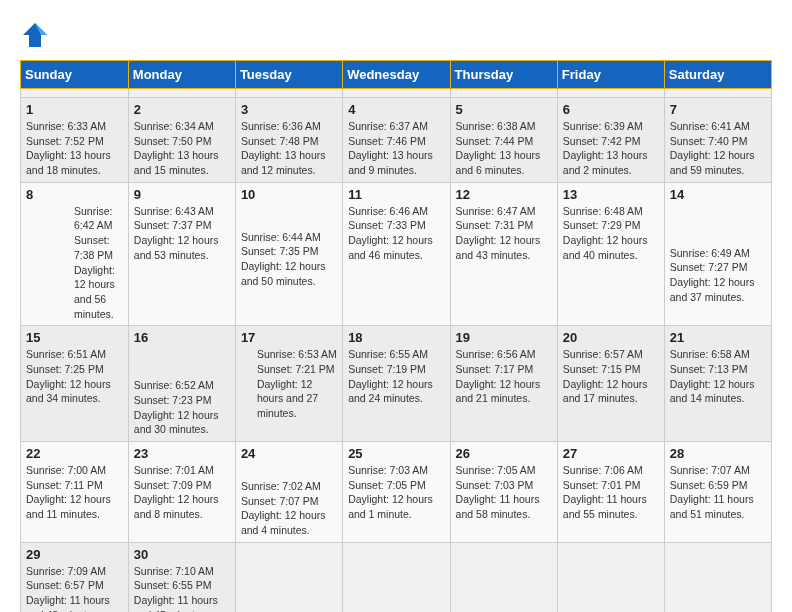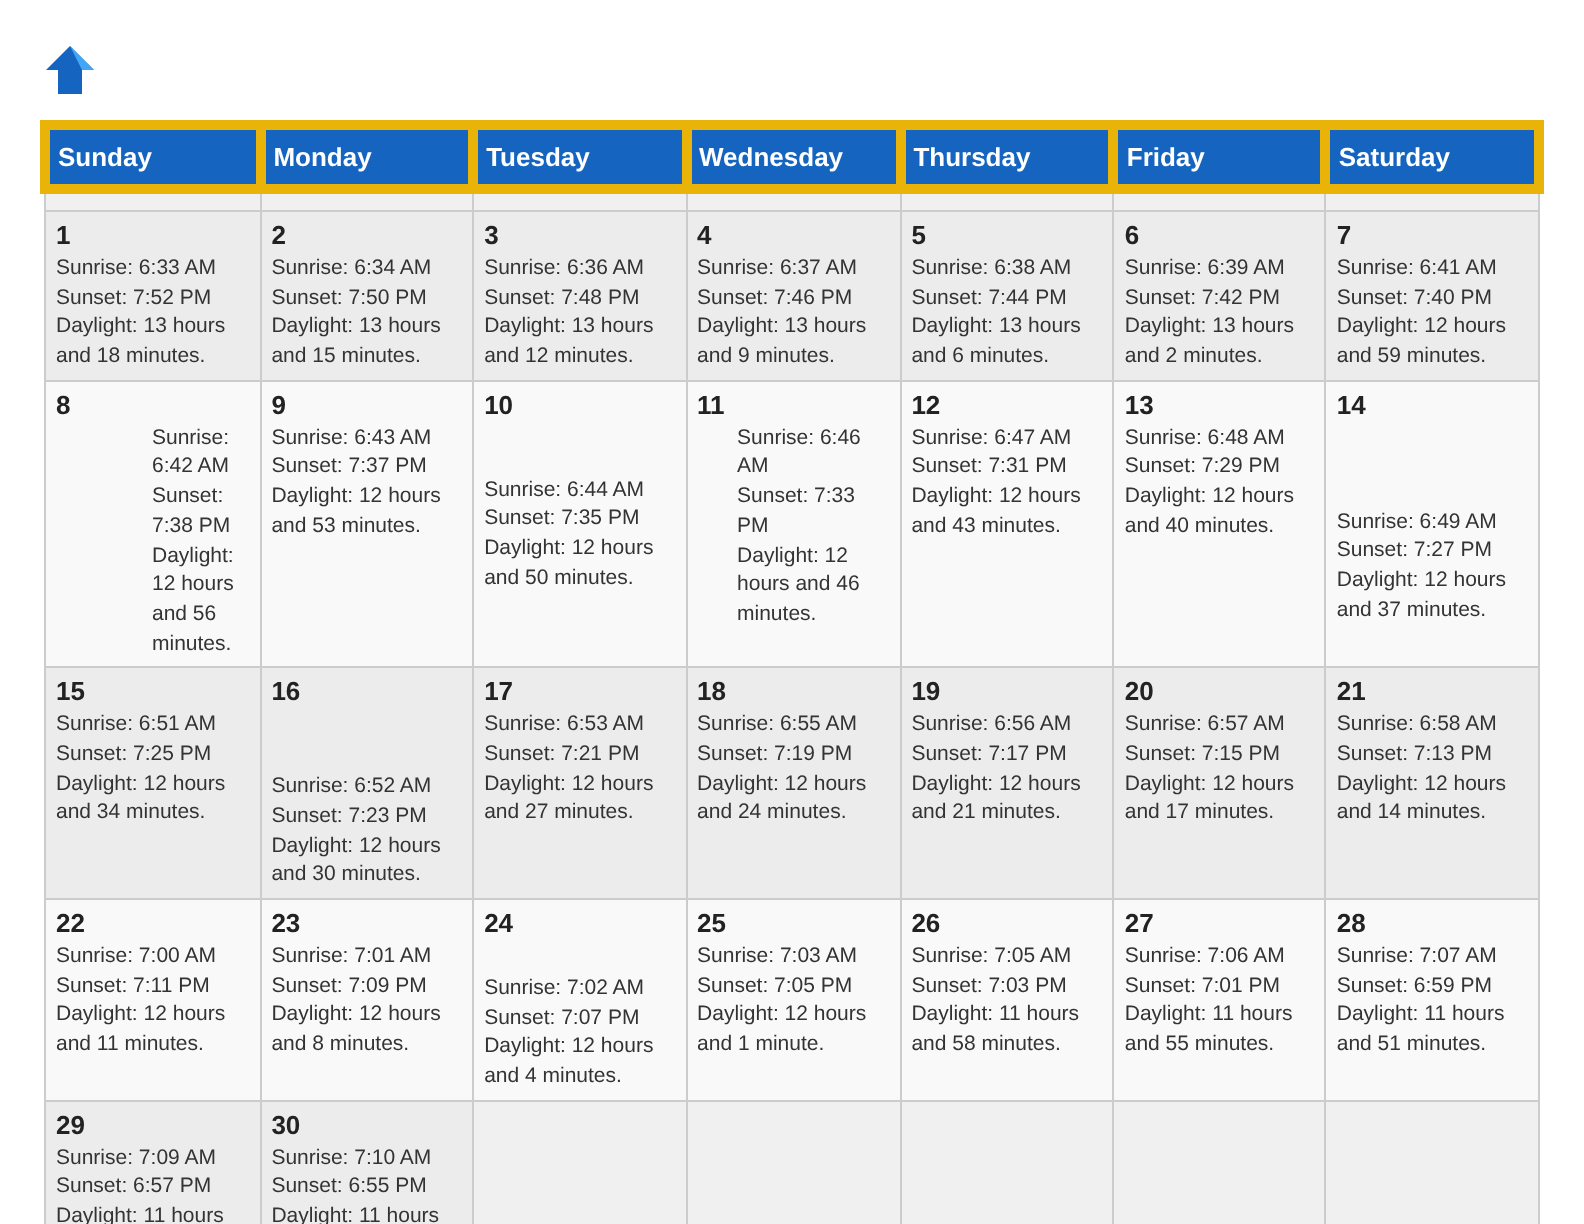--- a/index.html
+++ b/index.html
@@ -57,21 +57,21 @@
       border-collapse: collapse;
       font-size: 11px;
     }
     .calendar-table thead tr th {
       background: #1565c0;
       color: #fff;
       padding: 6px 4px;
       text-align: left;
       font-size: 13px;
       font-weight: bold;
-      border: 5px solid #eab308;
+      border: 1px solid #eab308;
     }
     .calendar-table tbody tr td {
       vertical-align: top;
       padding: 4px 5px;
       border: 1px solid #ccc;
       background: #fff;
       width: 108px;
       min-height: 80px;
     }
     .calendar-table tbody tr:nth-child(odd) td {
@@ -196,21 +196,21 @@
 Daylight: 12 hours and 53 minutes.</div>
         </td>
         <td>
           <span class="day-num">10</span>
           <div class="day-info" style="white-space: pre-line; margin-top: 28px;">Sunrise: 6:44 AM
 Sunset: 7:35 PM
 Daylight: 12 hours and 50 minutes.</div>
         </td>
         <td>
           <span class="day-num">11</span>
-          <div class="day-info" style="white-space: pre-line; margin-left: 20px;">Sunrise: 6:46 AM
+          <div class="day-info" style="white-space: pre-line;">Sunrise: 6:46 AM
 Sunset: 7:33 PM
 Daylight: 12 hours and 46 minutes.</div>
         </td>
         <td>
           <span class="day-num">12</span>
           <div class="day-info" style="white-space: pre-line;">Sunrise: 6:47 AM
 Sunset: 7:31 PM
 Daylight: 12 hours and 43 minutes.</div>
         </td>
         <td>
@@ -234,21 +234,21 @@
 Daylight: 12 hours and 34 minutes.</div>
         </td>
         <td>
           <span class="day-num">16</span>
           <div class="day-info" style="white-space: pre-line; margin-top: 33px;">Sunrise: 6:52 AM
 Sunset: 7:23 PM
 Daylight: 12 hours and 30 minutes.</div>
         </td>
         <td>
           <span class="day-num">17</span>
-          <div class="day-info" style="white-space: pre-line;">Sunrise: 6:53 AM
+          <div class="day-info" style="white-space: pre-line; margin-left: 16px;">Sunrise: 6:53 AM
 Sunset: 7:21 PM
 Daylight: 12 hours and 27 minutes.</div>
         </td>
         <td>
           <span class="day-num">18</span>
           <div class="day-info" style="white-space: pre-line;">Sunrise: 6:55 AM
 Sunset: 7:19 PM
 Daylight: 12 hours and 24 minutes.</div>
         </td>
         <td>

